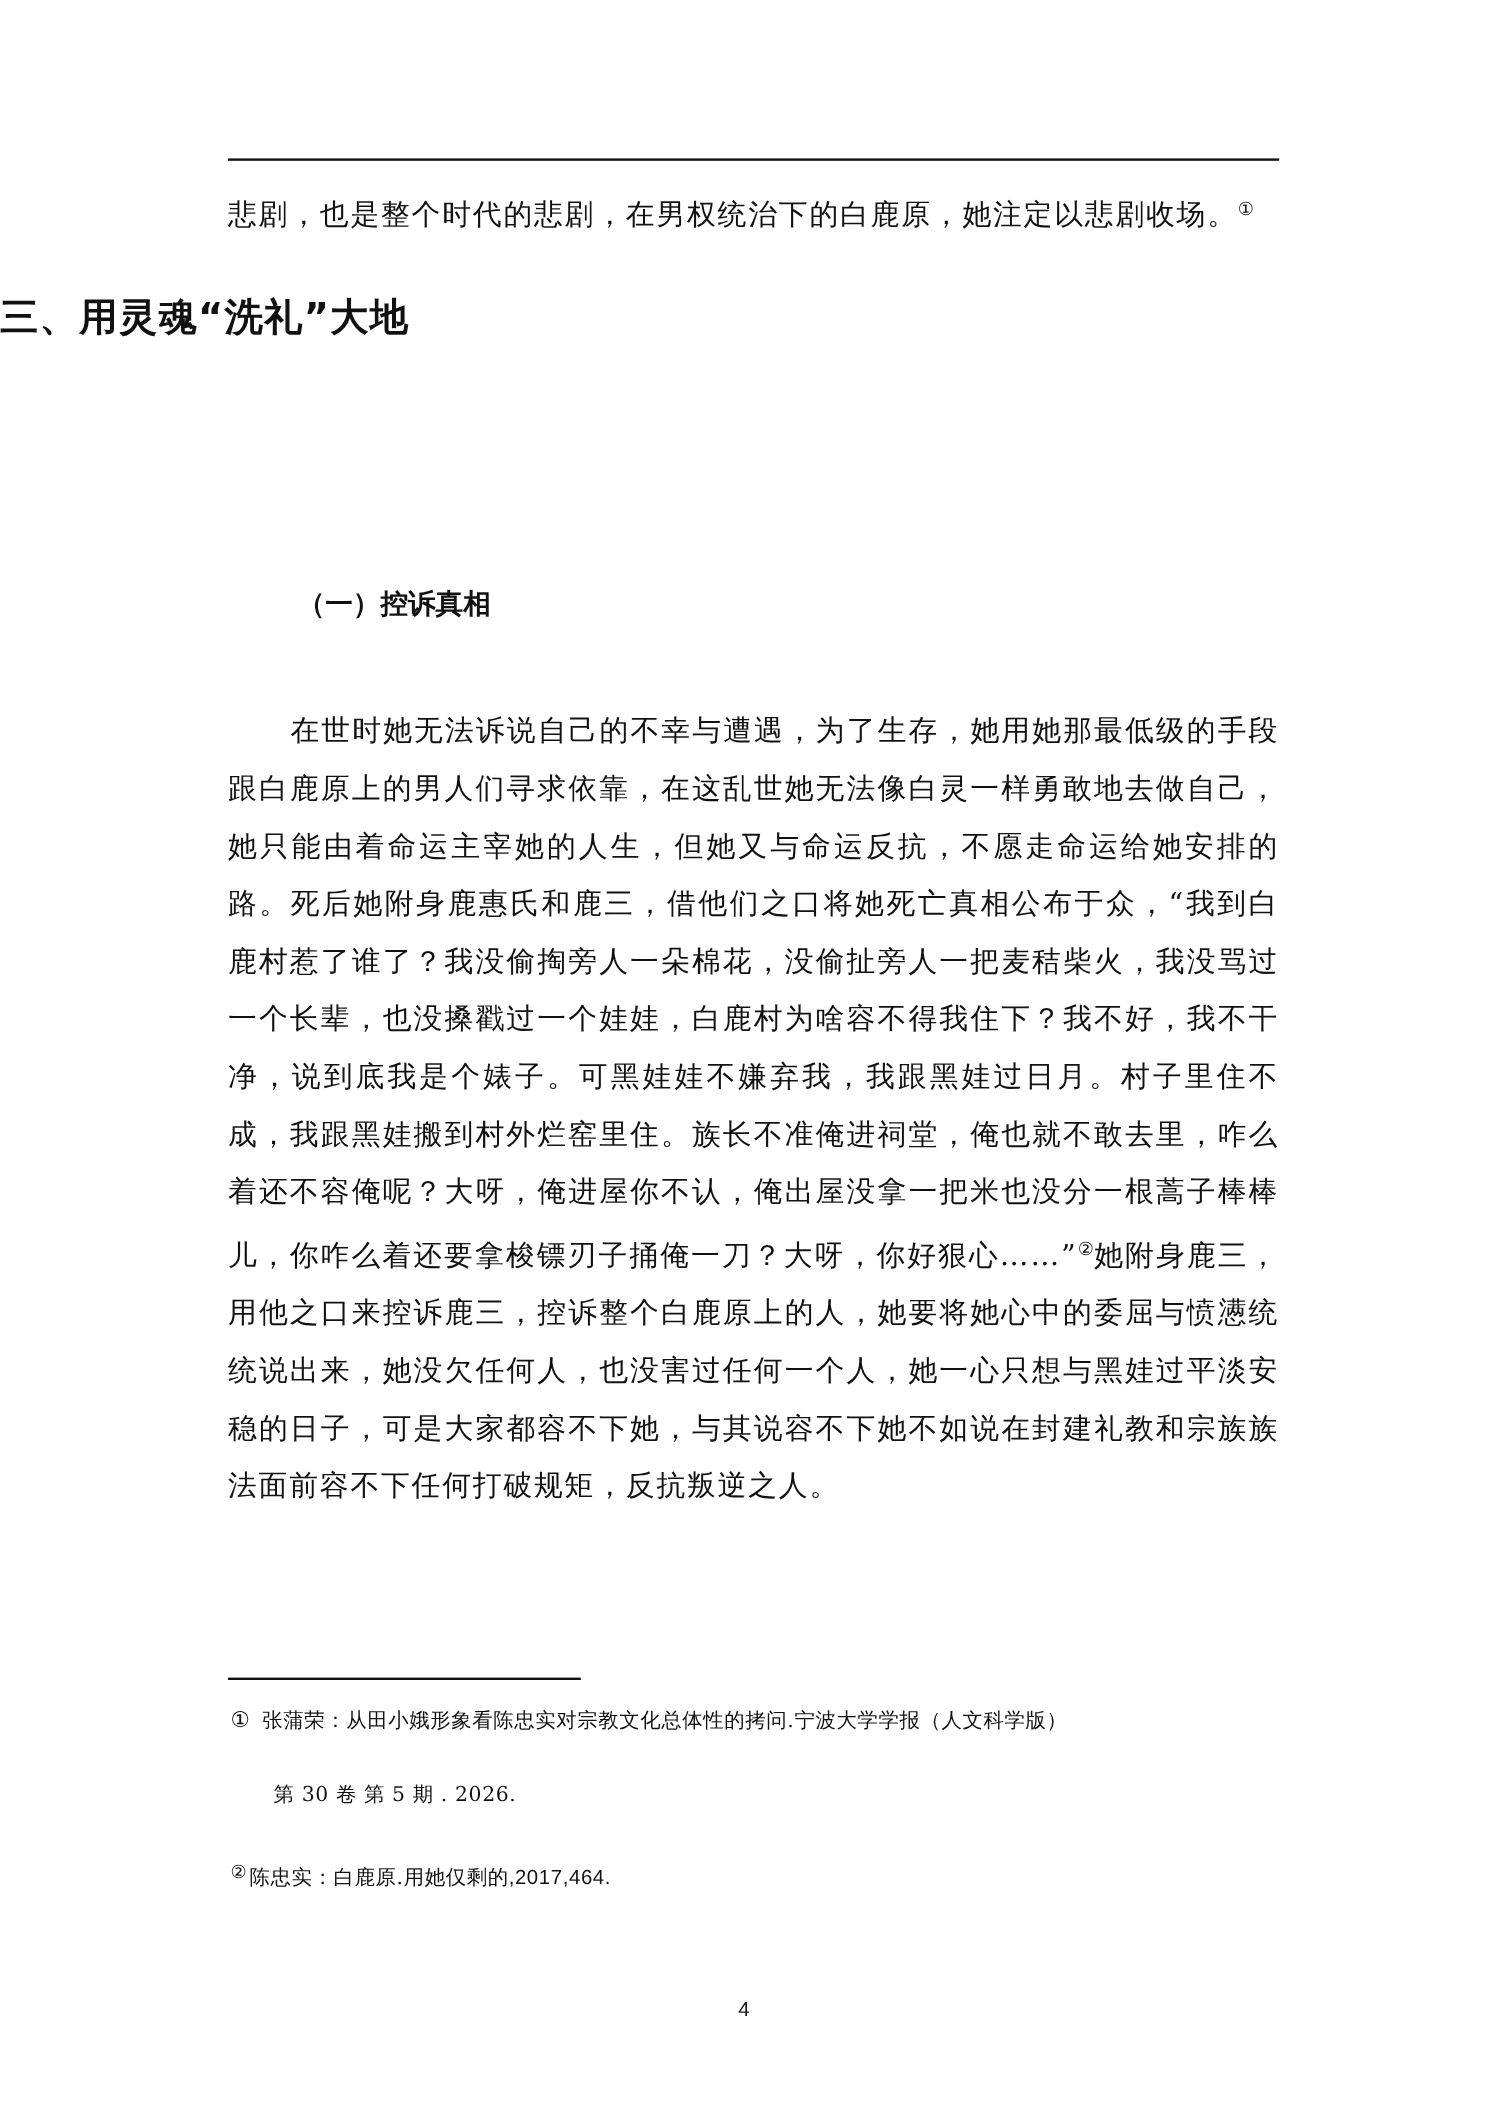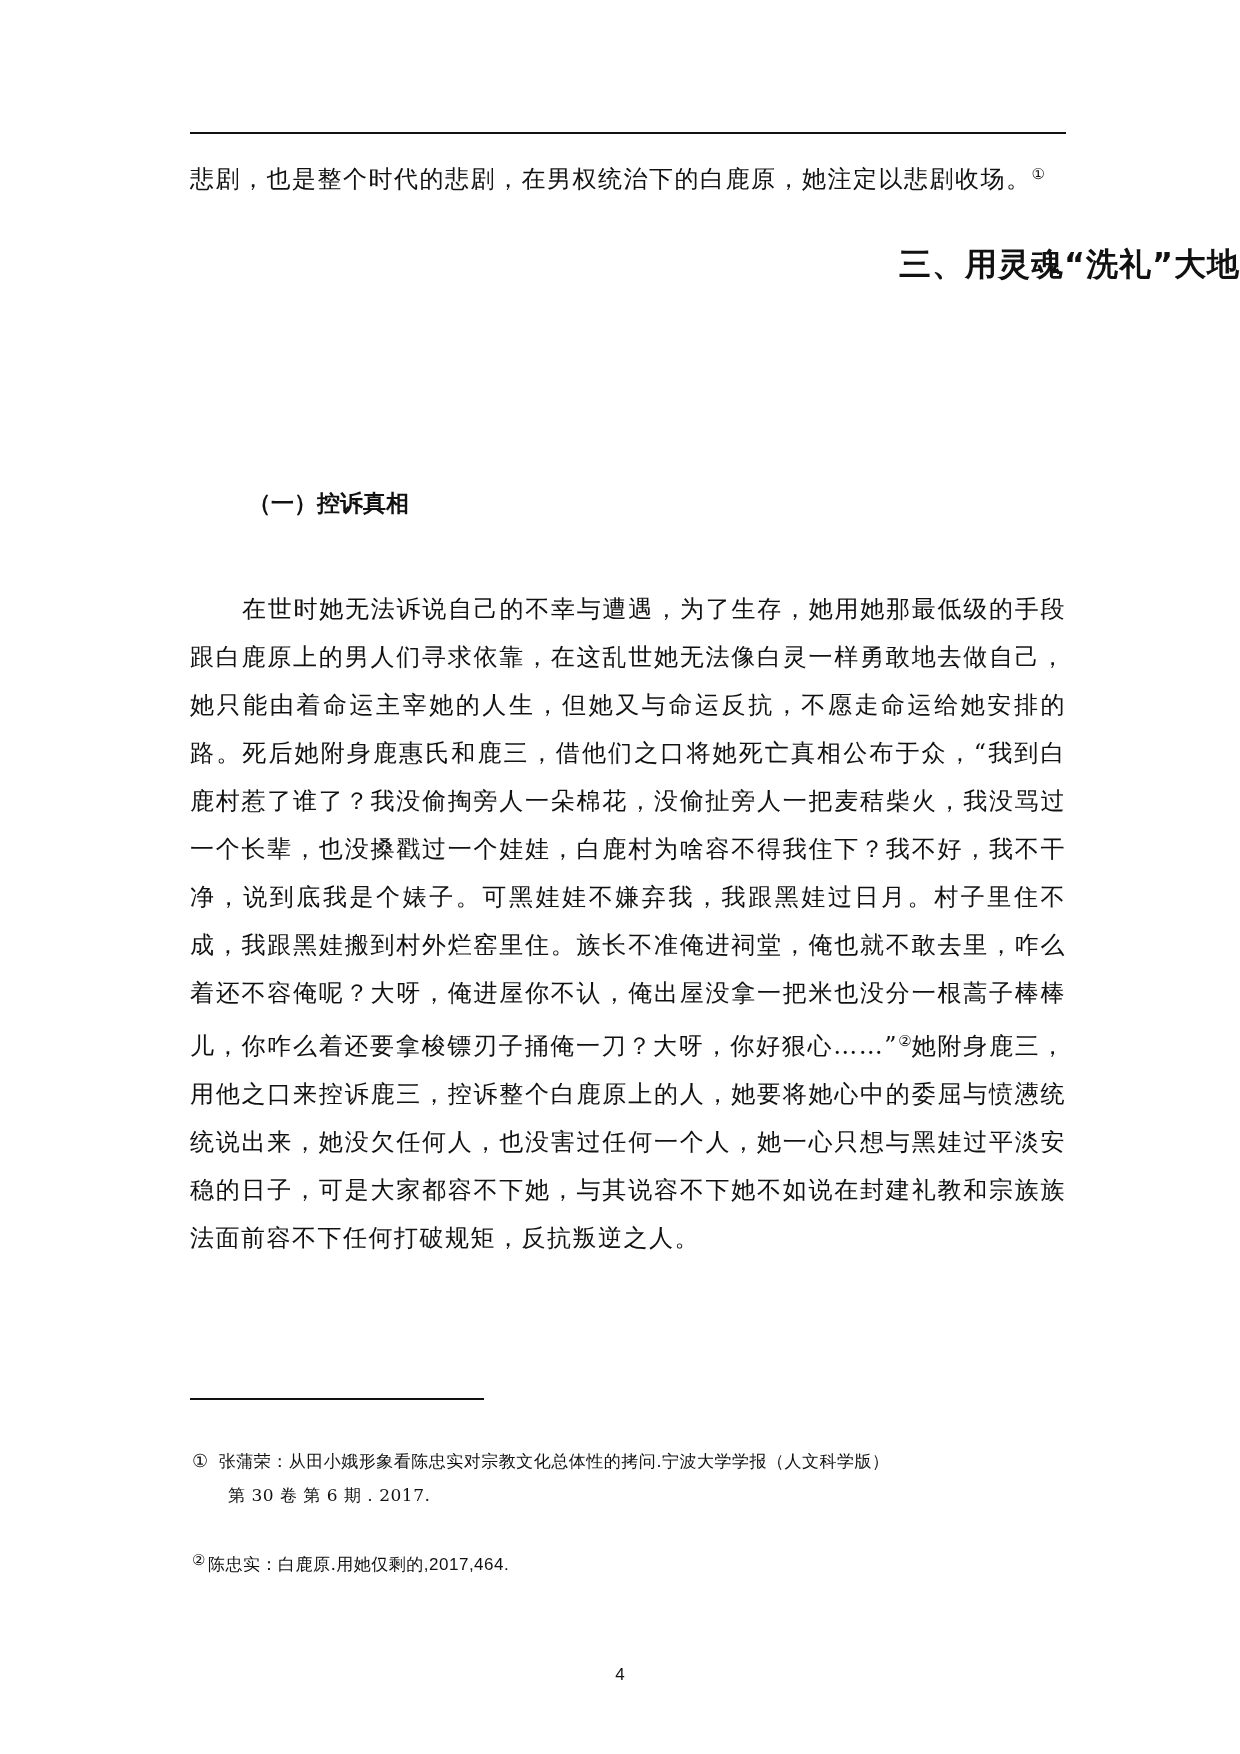--- a/index.html
+++ b/index.html
@@ -6,21 +6,21 @@
   body { width:1240px; height:1754px; position:relative; overflow:hidden;
          font-family:"DejaVu Serif","Liberation Serif",serif; color:#111; }
   .page { position:absolute; left:0; top:0; width:1004px; height:1754px; }
   .header-rule { position:absolute; left:190px; top:132px; width:876px; height:0;
                  border-top:2px solid #111; }
   .body-text { position:absolute; left:190px; width:876px; font-size:24px;
                letter-spacing:1.5px; line-height:48px; text-align:justify; }
   .para { margin:0; text-indent:52px; }
   .para.no-indent { text-indent:0; }
   .sup { font-size:15px; vertical-align:8px; letter-spacing:0; }
-  .section-title { position:absolute; left:0; width:1240px; top:243px; text-align:right;
+  .section-title { position:absolute; left:0; width:1240px; top:243px; text-align:left;
                    font-family:"DejaVu Sans","Liberation Sans",sans-serif; font-weight:bold;
                    font-size:32px; letter-spacing:1px; }
   .sub-title { position:absolute; left:248px; top:488px;
                font-family:"DejaVu Sans","Liberation Sans",sans-serif; font-weight:bold;
                font-size:23px; }
   .fn-rule { position:absolute; left:190px; top:1398px; width:294px; height:0;
              border-top:2px solid #111; }
   .footnote { position:absolute; font-size:17px; letter-spacing:0.5px; white-space:nowrap; }
   .fn-mark { font-size:18px; margin-right:10px; }
   .fn-mark2 { font-size:15px; vertical-align:5px; margin-right:2px; }
@@ -43,25 +43,25 @@
 
 
   <div class="sub-title">（一）控诉真相</div>
 
   <div class="body-text" style="top:585px;">
     <p class="para"><span>在世时她无法诉说自己的不幸与遭遇，为了生存，她用她那最低级的手段跟白鹿原上的男人们寻求依靠，在这乱世她无法像白灵一样勇敢地去做自己，她只能由着命运主宰她的人生，但她又与命运反抗，不愿走命运给她安排的路。死后她附身鹿惠氏和鹿三，借他们之口将她死亡真相公布于众，“我到白鹿村惹了谁了？我没偷掏旁人一朵棉花，没偷扯旁人一把麦秸柴火，我没骂过一个长辈，也没搡戳过一个娃娃，白鹿村为啥容不得我住下？我不好，我不干净，说到底我是个婊子。可黑娃娃不嫌弃我，我跟黑娃过日月。村子里住不成，我跟黑娃搬到村外烂窑里住。族长不准俺进祠堂，俺也就不敢去里，咋么着还不容俺呢？大呀，俺进屋你不认，俺出屋没拿一把米也没分一根蒿子棒棒儿，你咋么着还要拿梭镖刃子捅俺一刀？大呀，你好狠心……”</span><span class="sup">②</span><span>她附身鹿三，用他之口来控诉鹿三，控诉整个白鹿原上的人，她要将她心中的委屈与愤懑统统说出来，她没欠任何人，也没害过任何一个人，她一心只想与黑娃过平淡安稳的日子，可是大家都容不下她，与其说容不下她不如说在封建礼教和宗族族法面前容不下任何打破规矩，反抗叛逆之人。</span></p>
   </div>
 
   <div class="fn-rule"></div>
 
-  <div class="footnote" style="left:192px; top:1422px;margin-top:28px;">
+  <div class="footnote" style="left:192px; top:1422px;">
     <span class="fn-mark">①</span><span>张蒲荣：从田小娥形象看陈忠实对宗教文化总体性的拷问.宁波大学学报（人文科学版）</span>
   </div>
   <div class="footnote" style="left:228px; top:1484px;">
-    <span>第 30 卷  第 6 期  .  2017.</span>
+    <span>第 30 卷  第 5 期  .  2026.</span>
   </div>
 
   <div class="footnote" style="left:192px; top:1551px;">
     <span class="fn-mark2">②</span><span>陈忠实：白鹿原.用她仅剩的</span><span class="latin">,2017,464.</span>
   </div>
 
   <div class="page-number">4</div>
 </div>
 
 </body></html>

